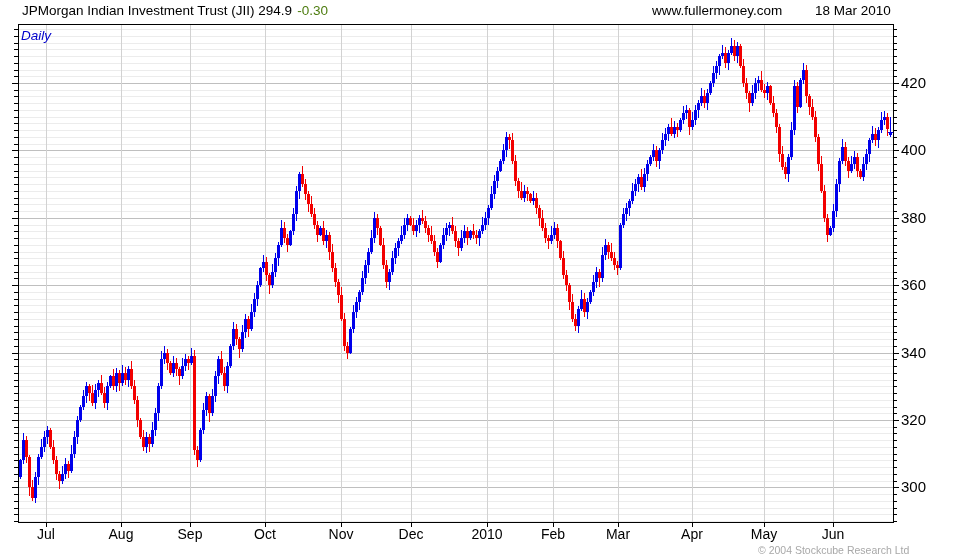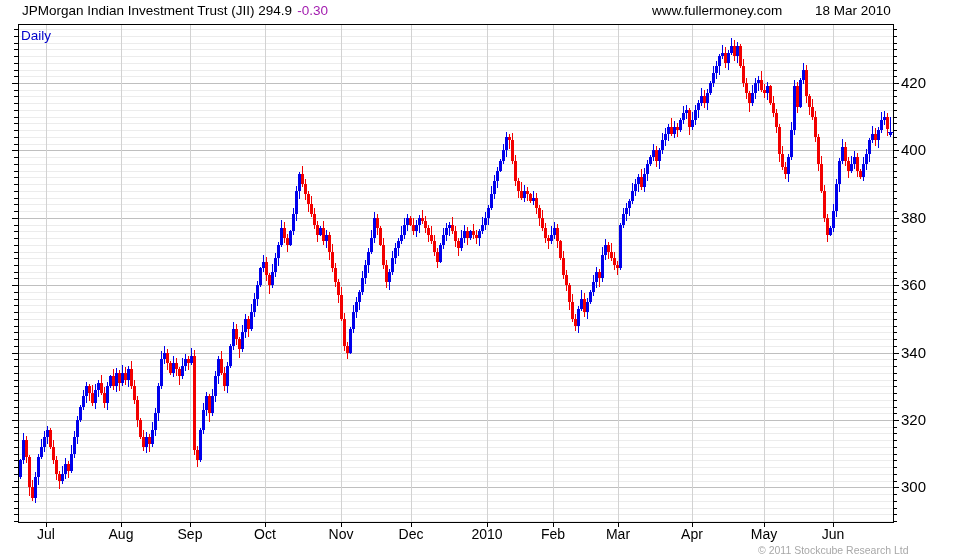--- a/index.html
+++ b/index.html
@@ -1,23 +1,23 @@
 <!DOCTYPE html>
 <html><head>
 <meta charset="utf-8">
 <style>
   html,body{margin:0;padding:0;background:#ffffff;}
   body{width:980px;height:560px;position:relative;overflow:hidden;
        font-family:"Liberation Sans", sans-serif;-webkit-font-smoothing:none;}
   .hdr{position:absolute;top:3px;font-size:13.5px;color:#000;white-space:nowrap;}
   #title{left:22px;}
-  #chg{color:#a21caf;margin-left:5px;}
+  #chg{color:#4d7c0f;margin-left:5px;}
   #site{left:652px;}
   #date{left:815px;}
-  #daily{position:absolute;left:21px;top:28px;font-size:13.5px;color:#0000cc;}
+  #daily{position:absolute;left:21px;top:28px;font-size:13.5px;color:#0000cc;font-style:italic;}
   #copyright{position:absolute;left:758px;top:544px;font-size:10.5px;color:#a8a8a8;}
   svg{position:absolute;left:0;top:0;}
   text{font-family:"Liberation Sans", sans-serif;}
   .ylab{font-size:15px;fill:#000;}
   .mlab{font-size:14px;fill:#000;}
 </style>
 </head>
 <body>
 
 <svg id="chartsvg" width="980" height="560" viewBox="0 0 980 560">
@@ -881,13 +881,13 @@
       <text x="901" y="222.8" class="ylab">380</text>
       <text x="901" y="155.4" class="ylab">400</text>
       <text x="901" y="88" class="ylab">420</text>
     </g>
   </svg>
 
 <div class="hdr" id="title"><span>JPMorgan Indian Investment Trust (JII) 294.9</span><span id="chg">-0.30</span></div>
 <div class="hdr" id="site">www.fullermoney.com</div>
 <div class="hdr" id="date">18 Mar 2010</div>
 <div id="daily">Daily</div>
-<div id="copyright">© 2011 Stockcube Research Ltd</div>
+<div id="copyright">© 2004 Stockcube Research Ltd</div>
 
 </body></html>

